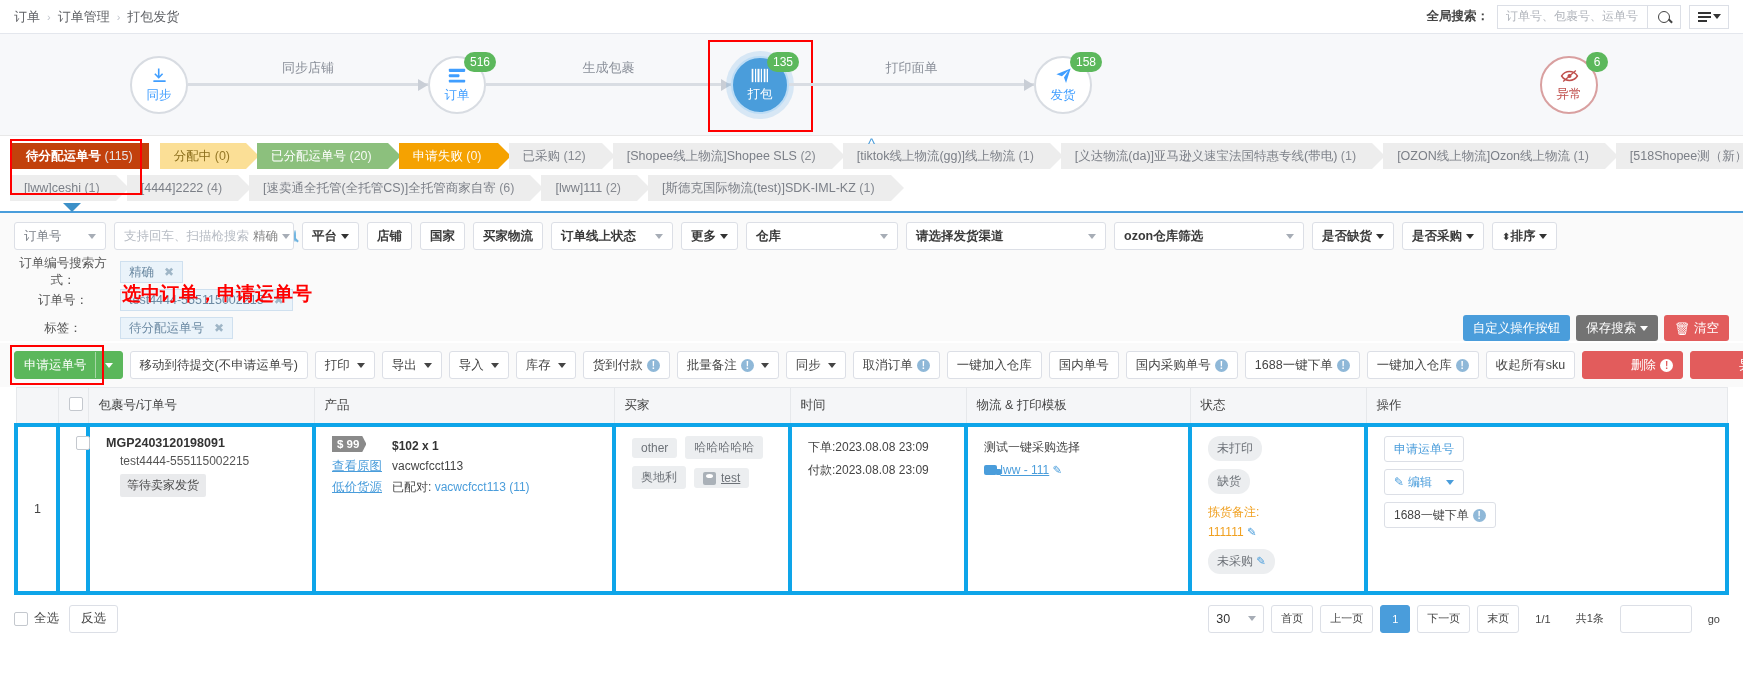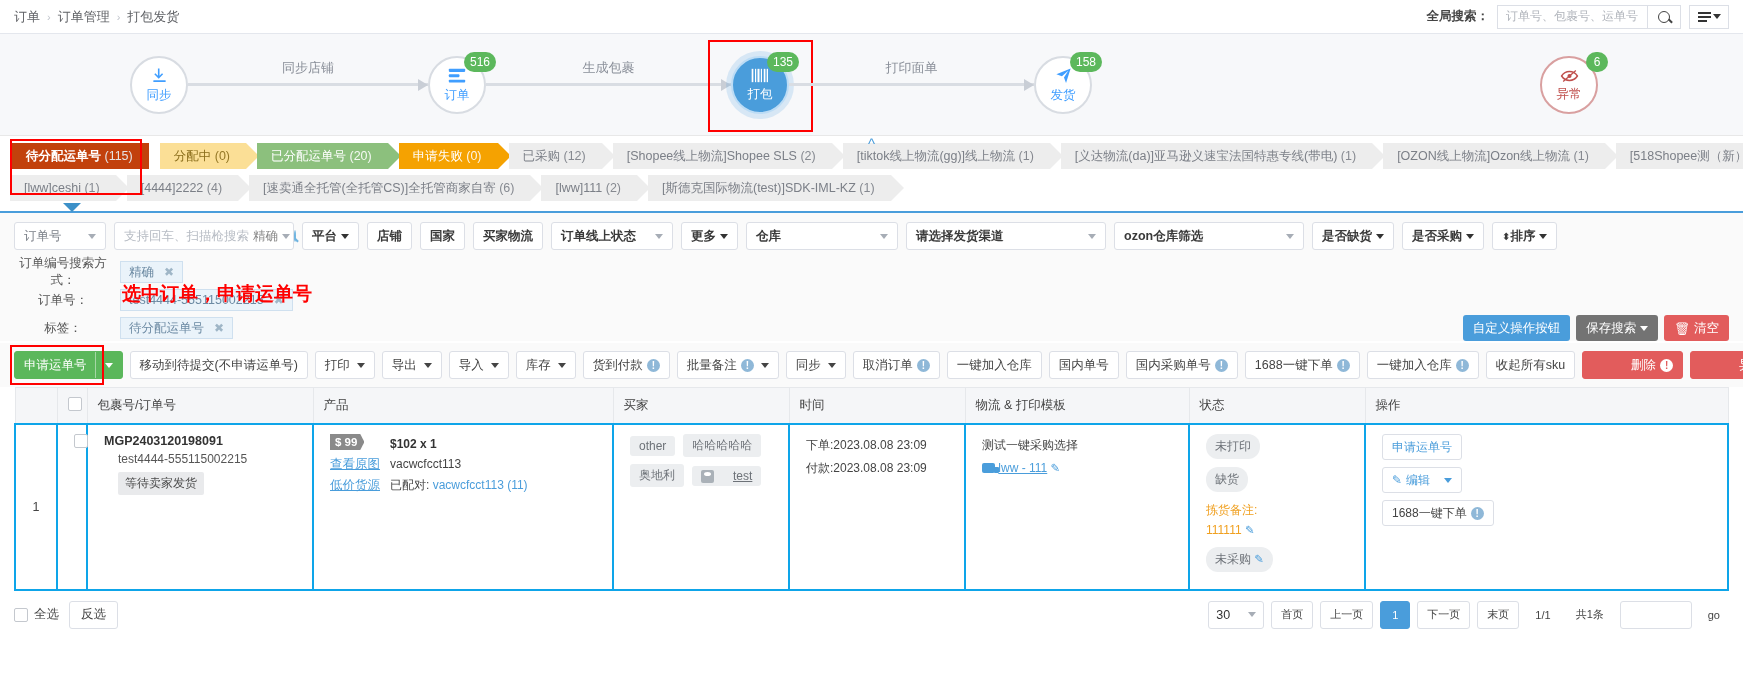--- a/index.html
+++ b/index.html
@@ -190,21 +190,21 @@
   .abtn.red .info-i { background: #fff; color: #e25c5c; }
 
   
   .tbl-wrap { padding: 0 14px; }
   table.grid { width: 100%; border-collapse: collapse; table-layout: fixed; }
   table.grid th {
     background: #f5f6f8; border: 1px solid #e6e8eb; text-align: left;
     font-weight: normal; color: #444; font-size: 12.5px; padding: 9px 10px; height: 34px;
   }
   table.grid td {
-    border: 2px solid #0ea5e9; padding: 9px 16px; vertical-align: top; font-size: 12.5px;
+    border: 4px solid #0ea5e9; padding: 9px 16px; vertical-align: top; font-size: 12.5px;
     color: #444; height: 150px; margin-left: 12px;
   }
   .cb { width: 14px; height: 14px; border: 1px solid #c4c8ce; border-radius: 2px; background: #fff; display: inline-block; cursor: pointer; }
   .pkgno { font-weight: bold; color: #333; font-size: 12.5px; }
   .ordno { color: #555; margin-left: 14px; margin-top: 4px; display: block; font-size: 12px; }
   .gtag {
     display: inline-block; background: #e9eaec; color: #4a4a4a; border-radius: 2px;
     padding: 3px 7px; font-size: 12px; margin-top: 6px; margin-left: 14px;
   }
   .prod { display: flex; gap: 10px; }
@@ -213,21 +213,21 @@
     padding: 2px 7px 2px 5px; position: relative; display: inline-block;
     clip-path: polygon(0 0, 88% 0, 100% 50%, 88% 100%, 0 100%);
   }
   .lnk { color: #4a9ddb; cursor: pointer; text-decoration: underline; }
   .lnk-o { color: #4a9ddb; }
   .prod-meta { font-size: 12px; line-height: 1.7; }
   .buyer-row { display: flex; align-items: center; gap: 8px; margin-bottom: 7px; }
   .bt {
     background: #eceef0; color: #6d7278; border-radius: 3px; padding: 3px 9px; font-size: 12px;
   }
-  .bt.av { display: inline-flex; align-items: flex-end; gap: 19px; text-decoration: underline; }
+  .bt.av { display: inline-flex; align-items: flex-end; gap: 5px; text-decoration: underline; }
   .ava { width: 13px; height: 13px; border-radius: 2px; background: #aab1b8; display: inline-block; position: relative; }
   .ava:after { content:""; position:absolute; left:3px; top:2px; width:7px; height:4px; border-radius: 50%; background:#fff; }
   .time-line { line-height: 1.9; font-size: 12px; color: #444; }
   .tpl-line { line-height: 1.9; font-size: 12px; }
   .truck { display: inline-block; width: 13px; height: 10px; background: #4a9ddb; border-radius: 2px; position: relative; vertical-align: -1px; }
   .truck:after { content:""; position:absolute; right:-4px; bottom:0; width:5px; height:6px; background:#4a9ddb; border-radius: 1px;}
   .pen { color: #4a9ddb; font-size: 11.5px; }
   .st-tag {
     display: inline-block; background: #eceef0; color: #6d7278; border-radius: 12px;
     padding: 4px 9px; font-size: 12px; margin-bottom: 8px;

